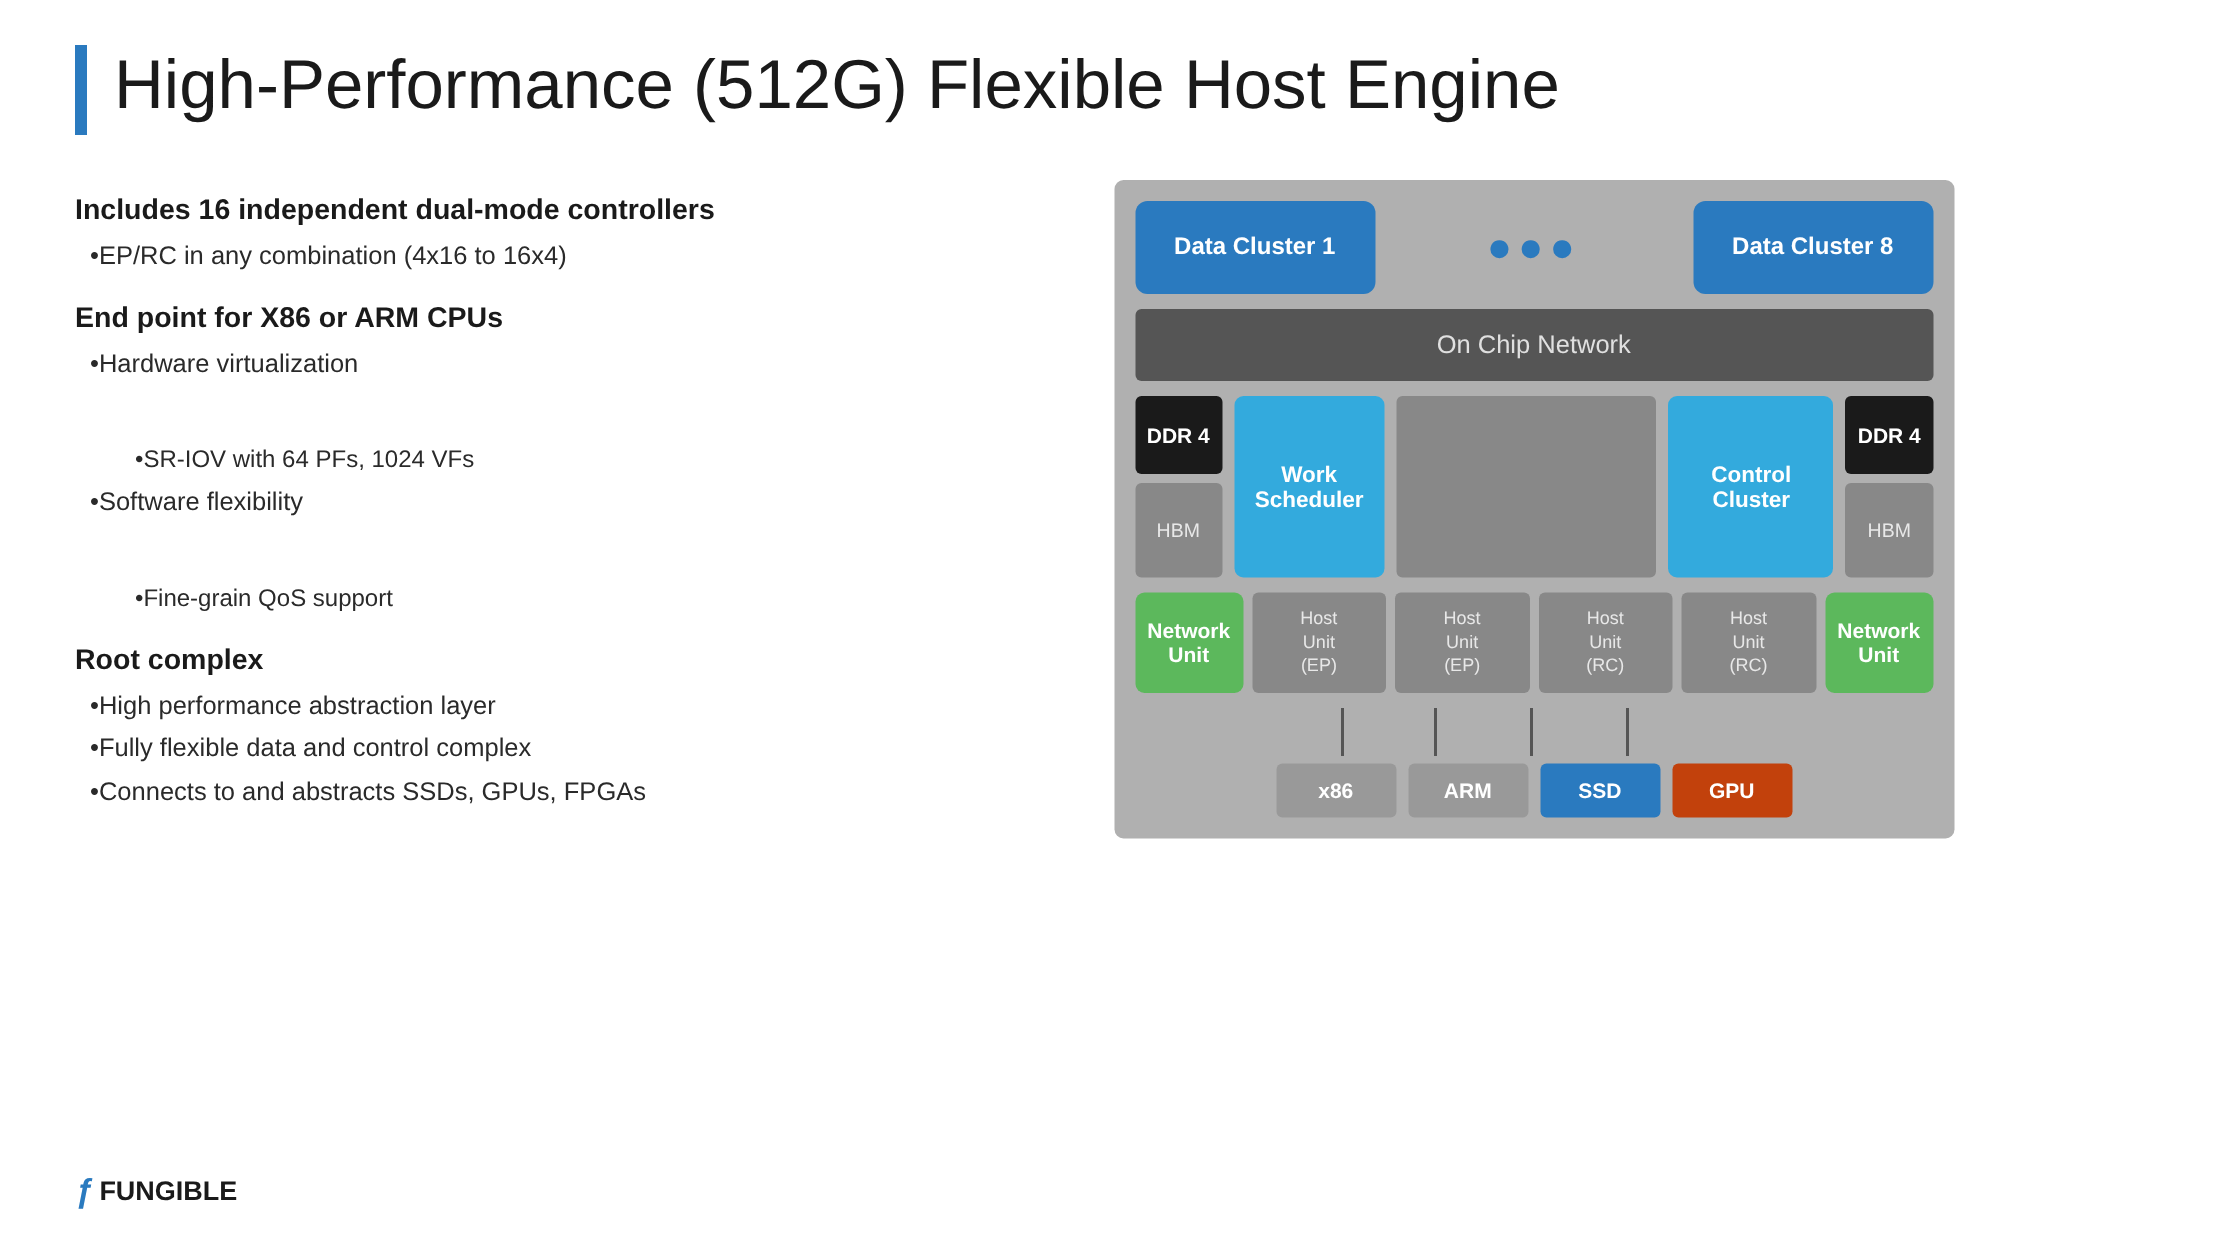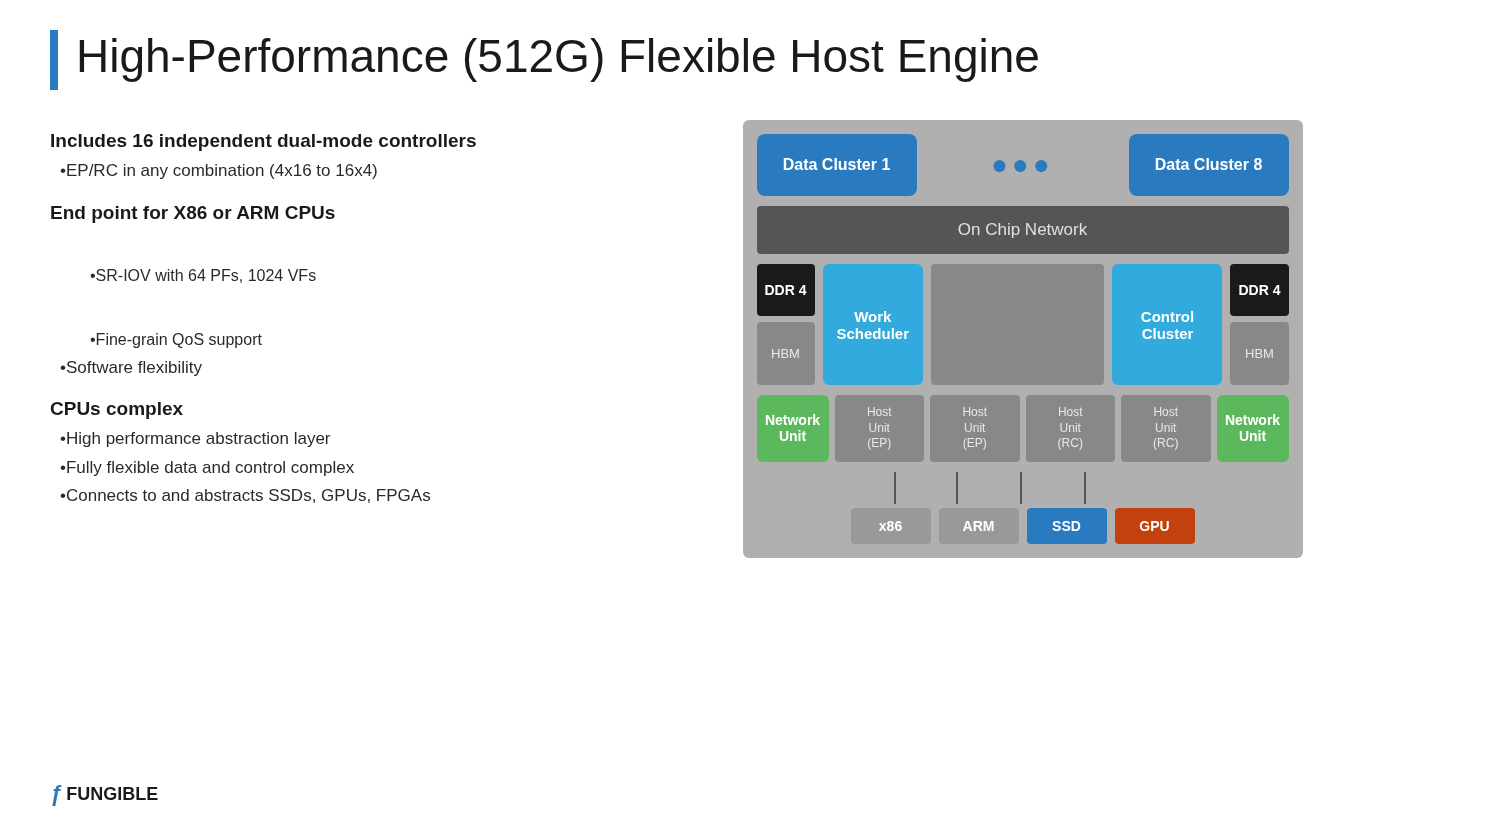--- a/index.html
+++ b/index.html
@@ -304,25 +304,26 @@
   </div>
 
   <div class="content-wrapper">
 
     <div class="left-col">
 
       <div class="section-heading">Includes 16 independent dual-mode controllers</div>
       <div class="bullet-item">•EP/RC in any combination (4x16 to 16x4)</div>
 
       <div class="section-heading">End point for X86 or ARM CPUs</div>
+      <div class="bullet-item">•Hardware virtualization</div>
       <div class="bullet-item sub">•SR-IOV with 64 PFs, 1024 VFs</div>
+      <div class="bullet-item">•Software flexibility</div>
       <div class="bullet-item sub">•Fine-grain QoS support</div>
-      <div class="bullet-item">•Software flexibility</div>
-
-      <div class="section-heading">CPUs complex</div>
+
+      <div class="section-heading">Root complex</div>
       <div class="bullet-item">•High performance abstraction layer</div>
       <div class="bullet-item">•Fully flexible data and control complex</div>
       <div class="bullet-item">•Connects to and abstracts SSDs, GPUs, FPGAs</div>
     </div>
 
     <div class="right-col">
       <div class="diagram">
 
         
         <div class="diagram-top-row">

